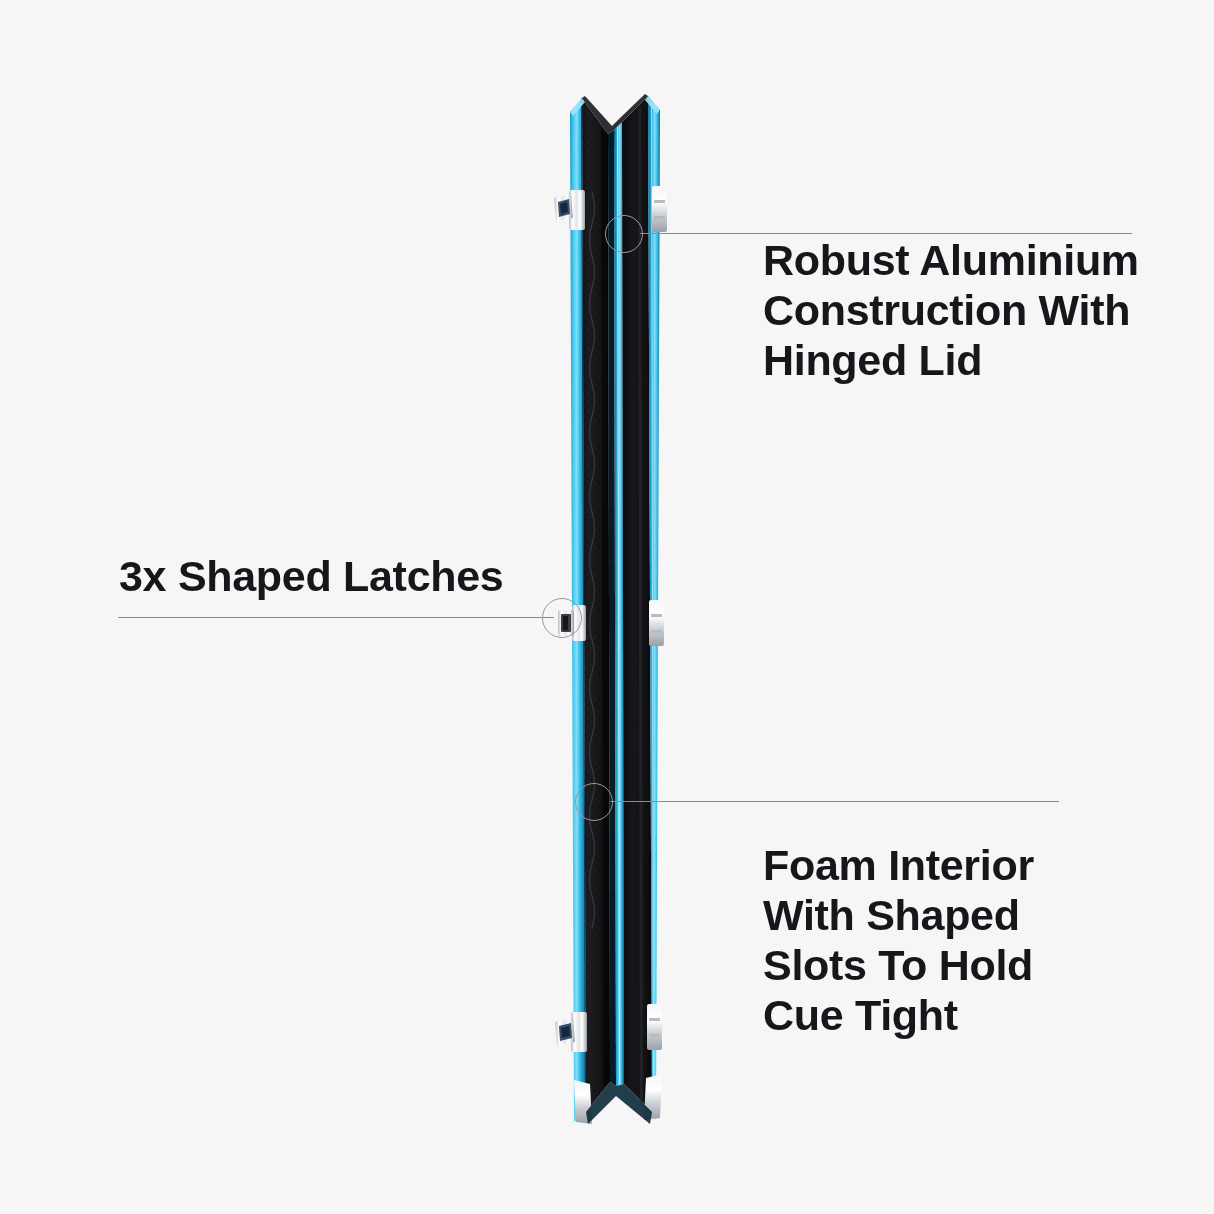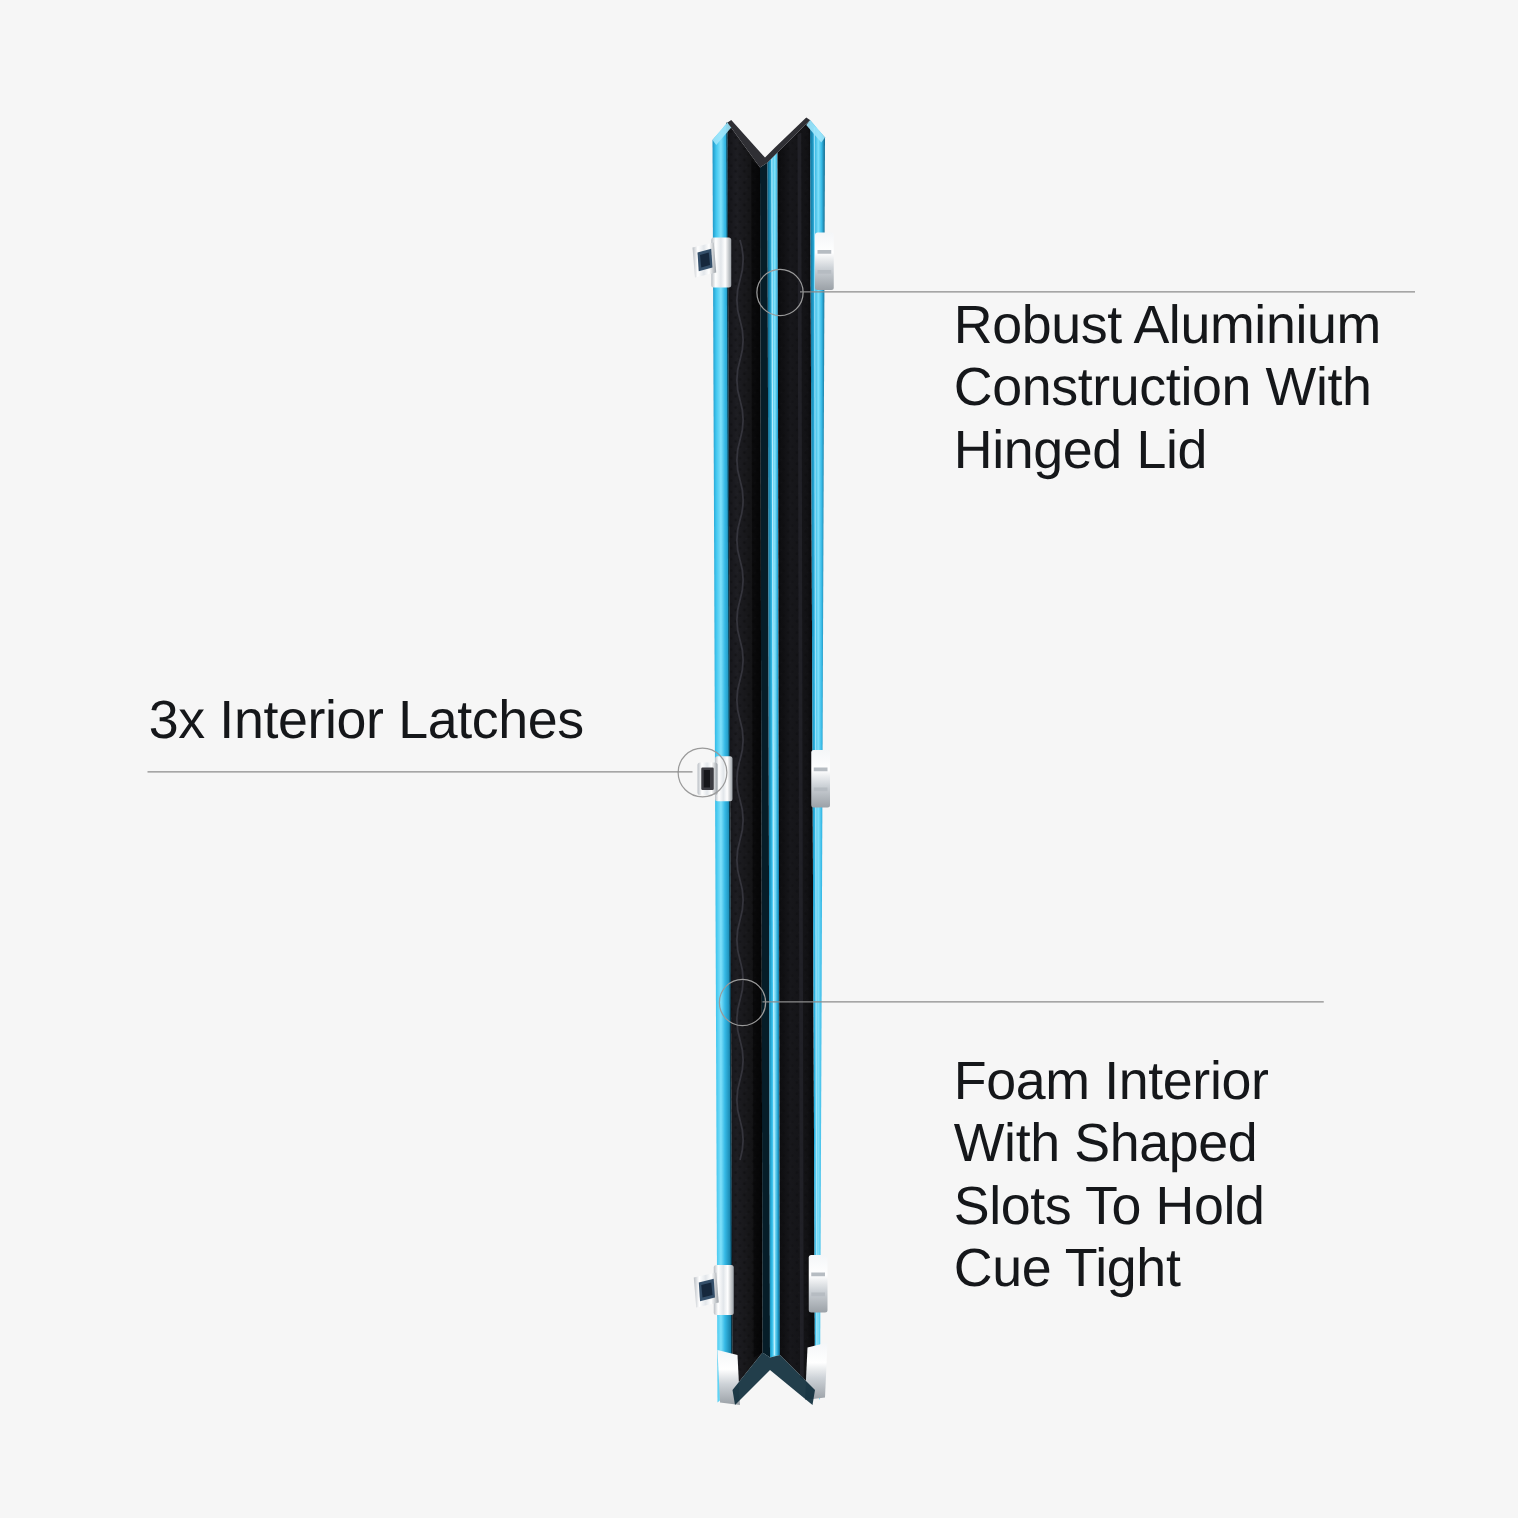--- a/index.html
+++ b/index.html
@@ -83,21 +83,21 @@
     left: 542px;
     top: 598px;
     width: 38px;
     height: 38px;
   }
 
   
   .callout-label {
     position: absolute;
     color: #15171a;
-    font-weight: 400;
+    font-weight: 700;
     letter-spacing: -0.3px;
     line-height: 1.16;
     white-space: pre-line;
   }
   #label-top {
     left: 763px;
     top: 236px;
     width: 400px;
     font-size: 43px;
   }
@@ -272,15 +272,15 @@
   <div id="callout-dot-top" class="callout-dot"></div>
   <div id="callout-line-top" class="callout-line"></div>
   <div id="label-top" class="callout-label">Robust Aluminium Construction With Hinged Lid</div>
 
   <div id="callout-dot-bottom" class="callout-dot"></div>
   <div id="callout-line-bottom" class="callout-line"></div>
   <div id="label-bottom" class="callout-label">Foam Interior With Shaped Slots To Hold Cue Tight</div>
 
   <div id="callout-dot-left" class="callout-dot"></div>
   <div id="callout-line-left" class="callout-line"></div>
-  <div id="label-left" class="callout-label">3x Interior Latches</div>
+  <div id="label-left" class="callout-label">3x Shaped Latches</div>
 
 </div>
 
 </body></html>

